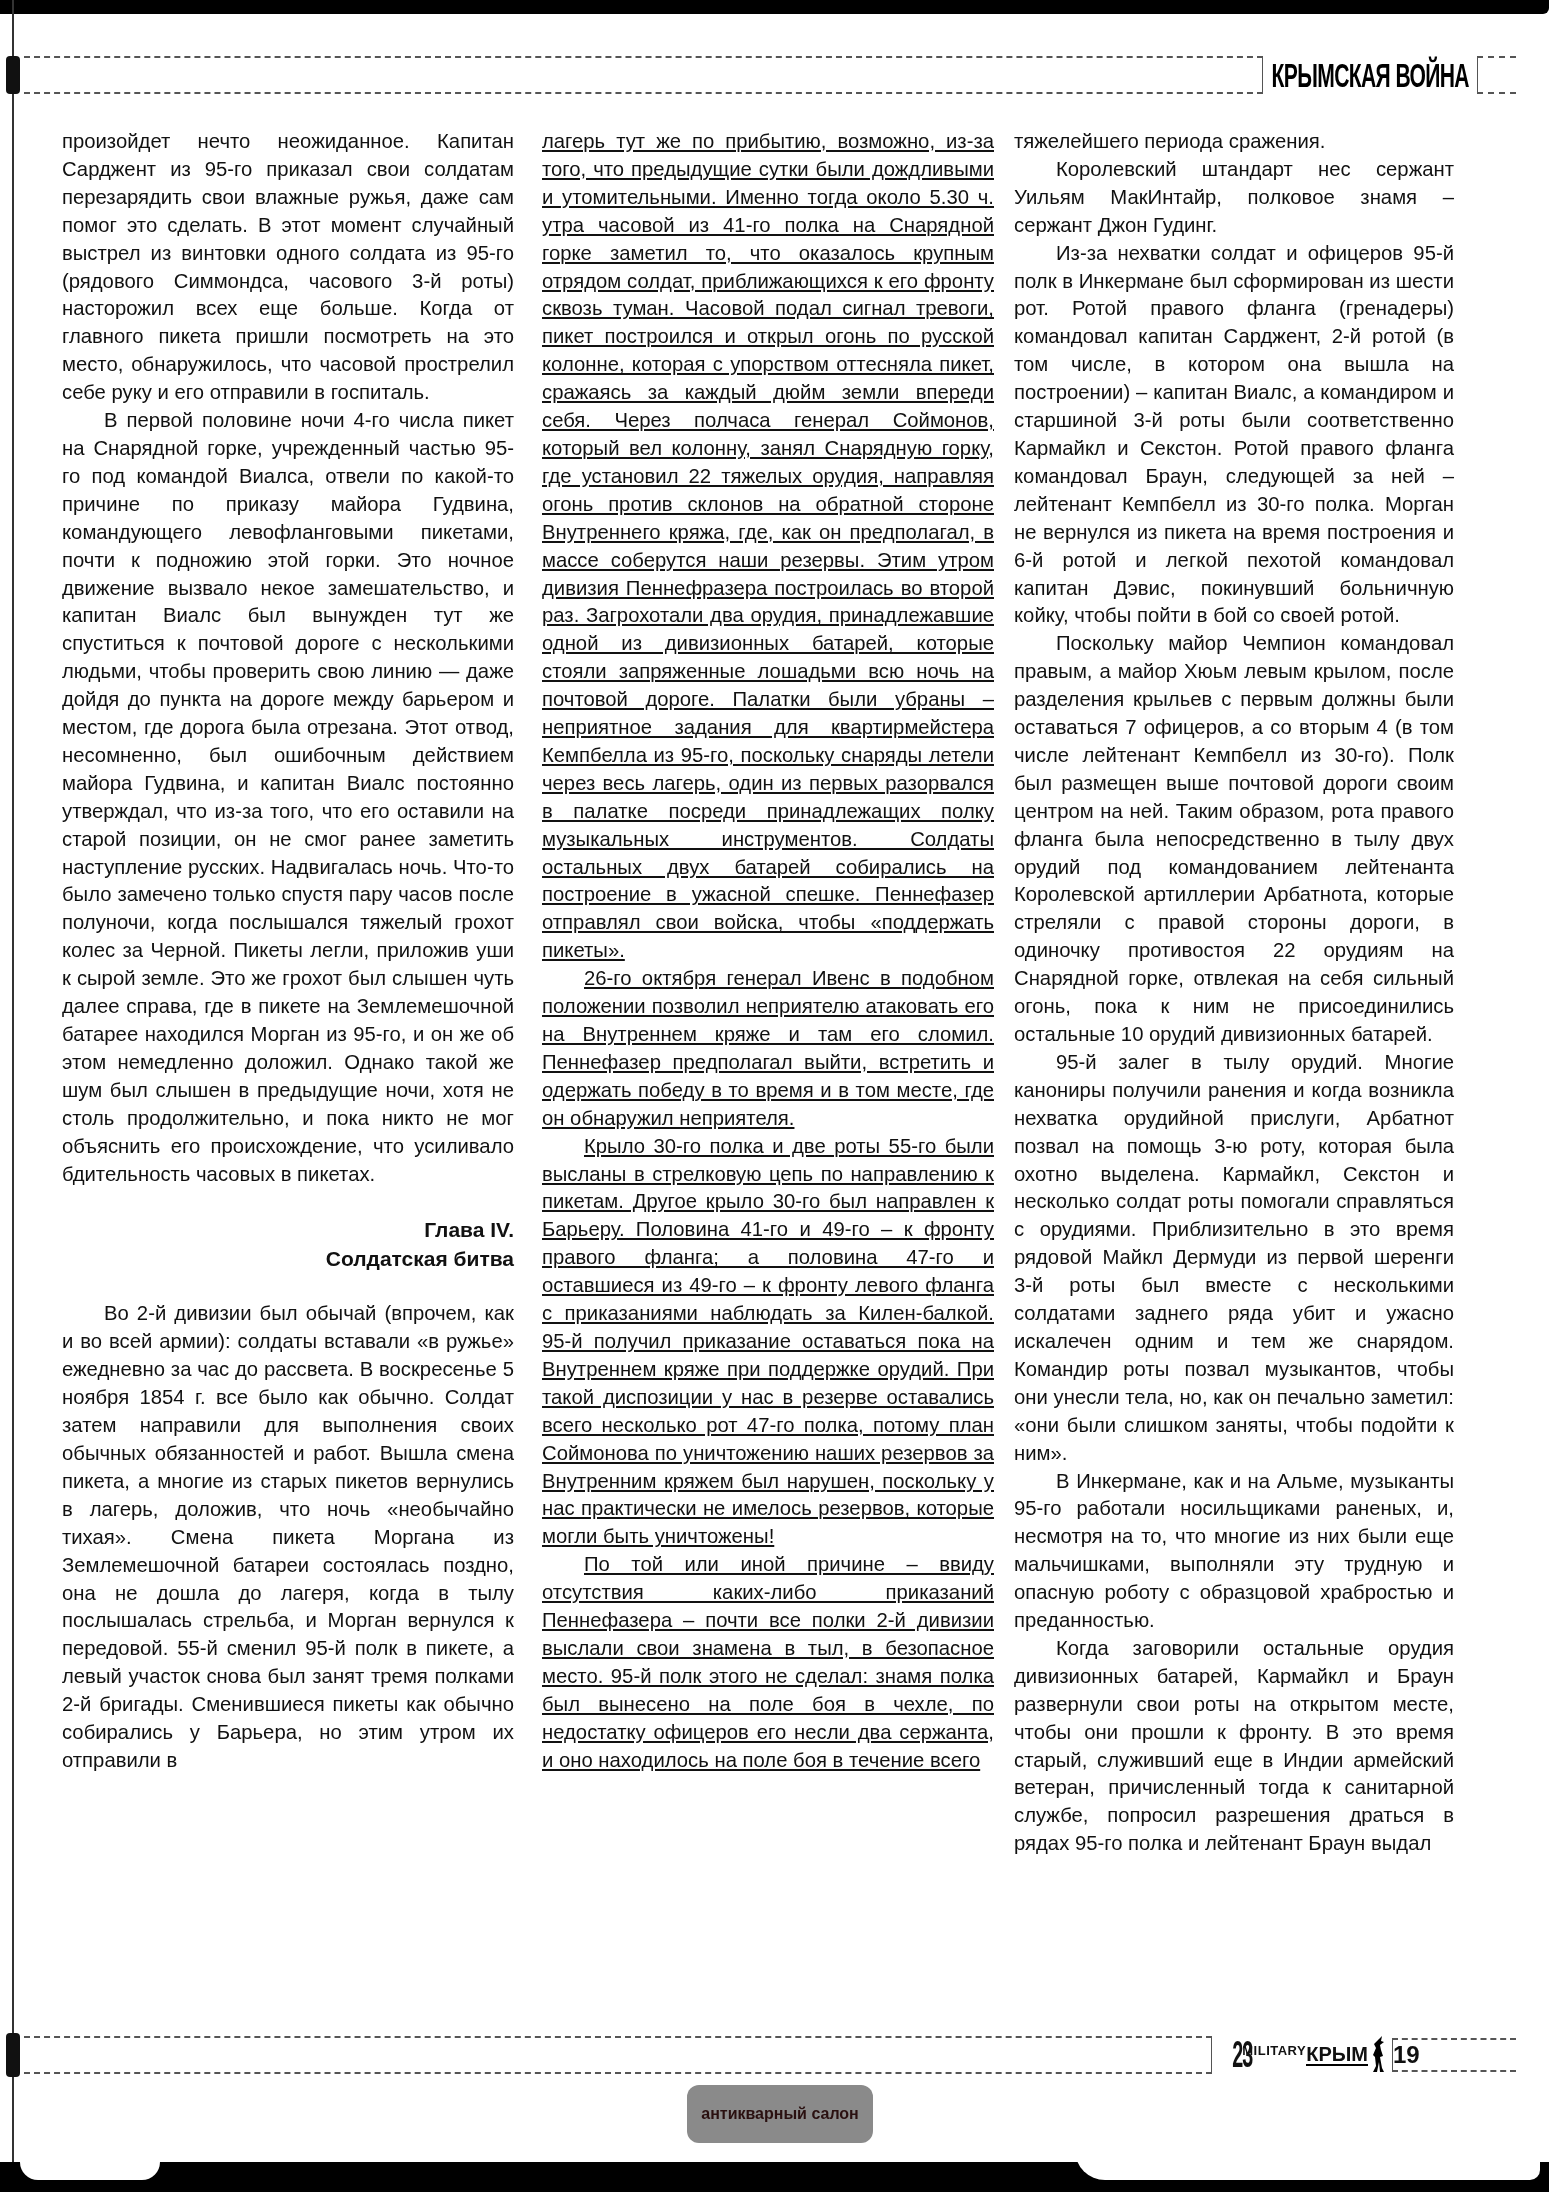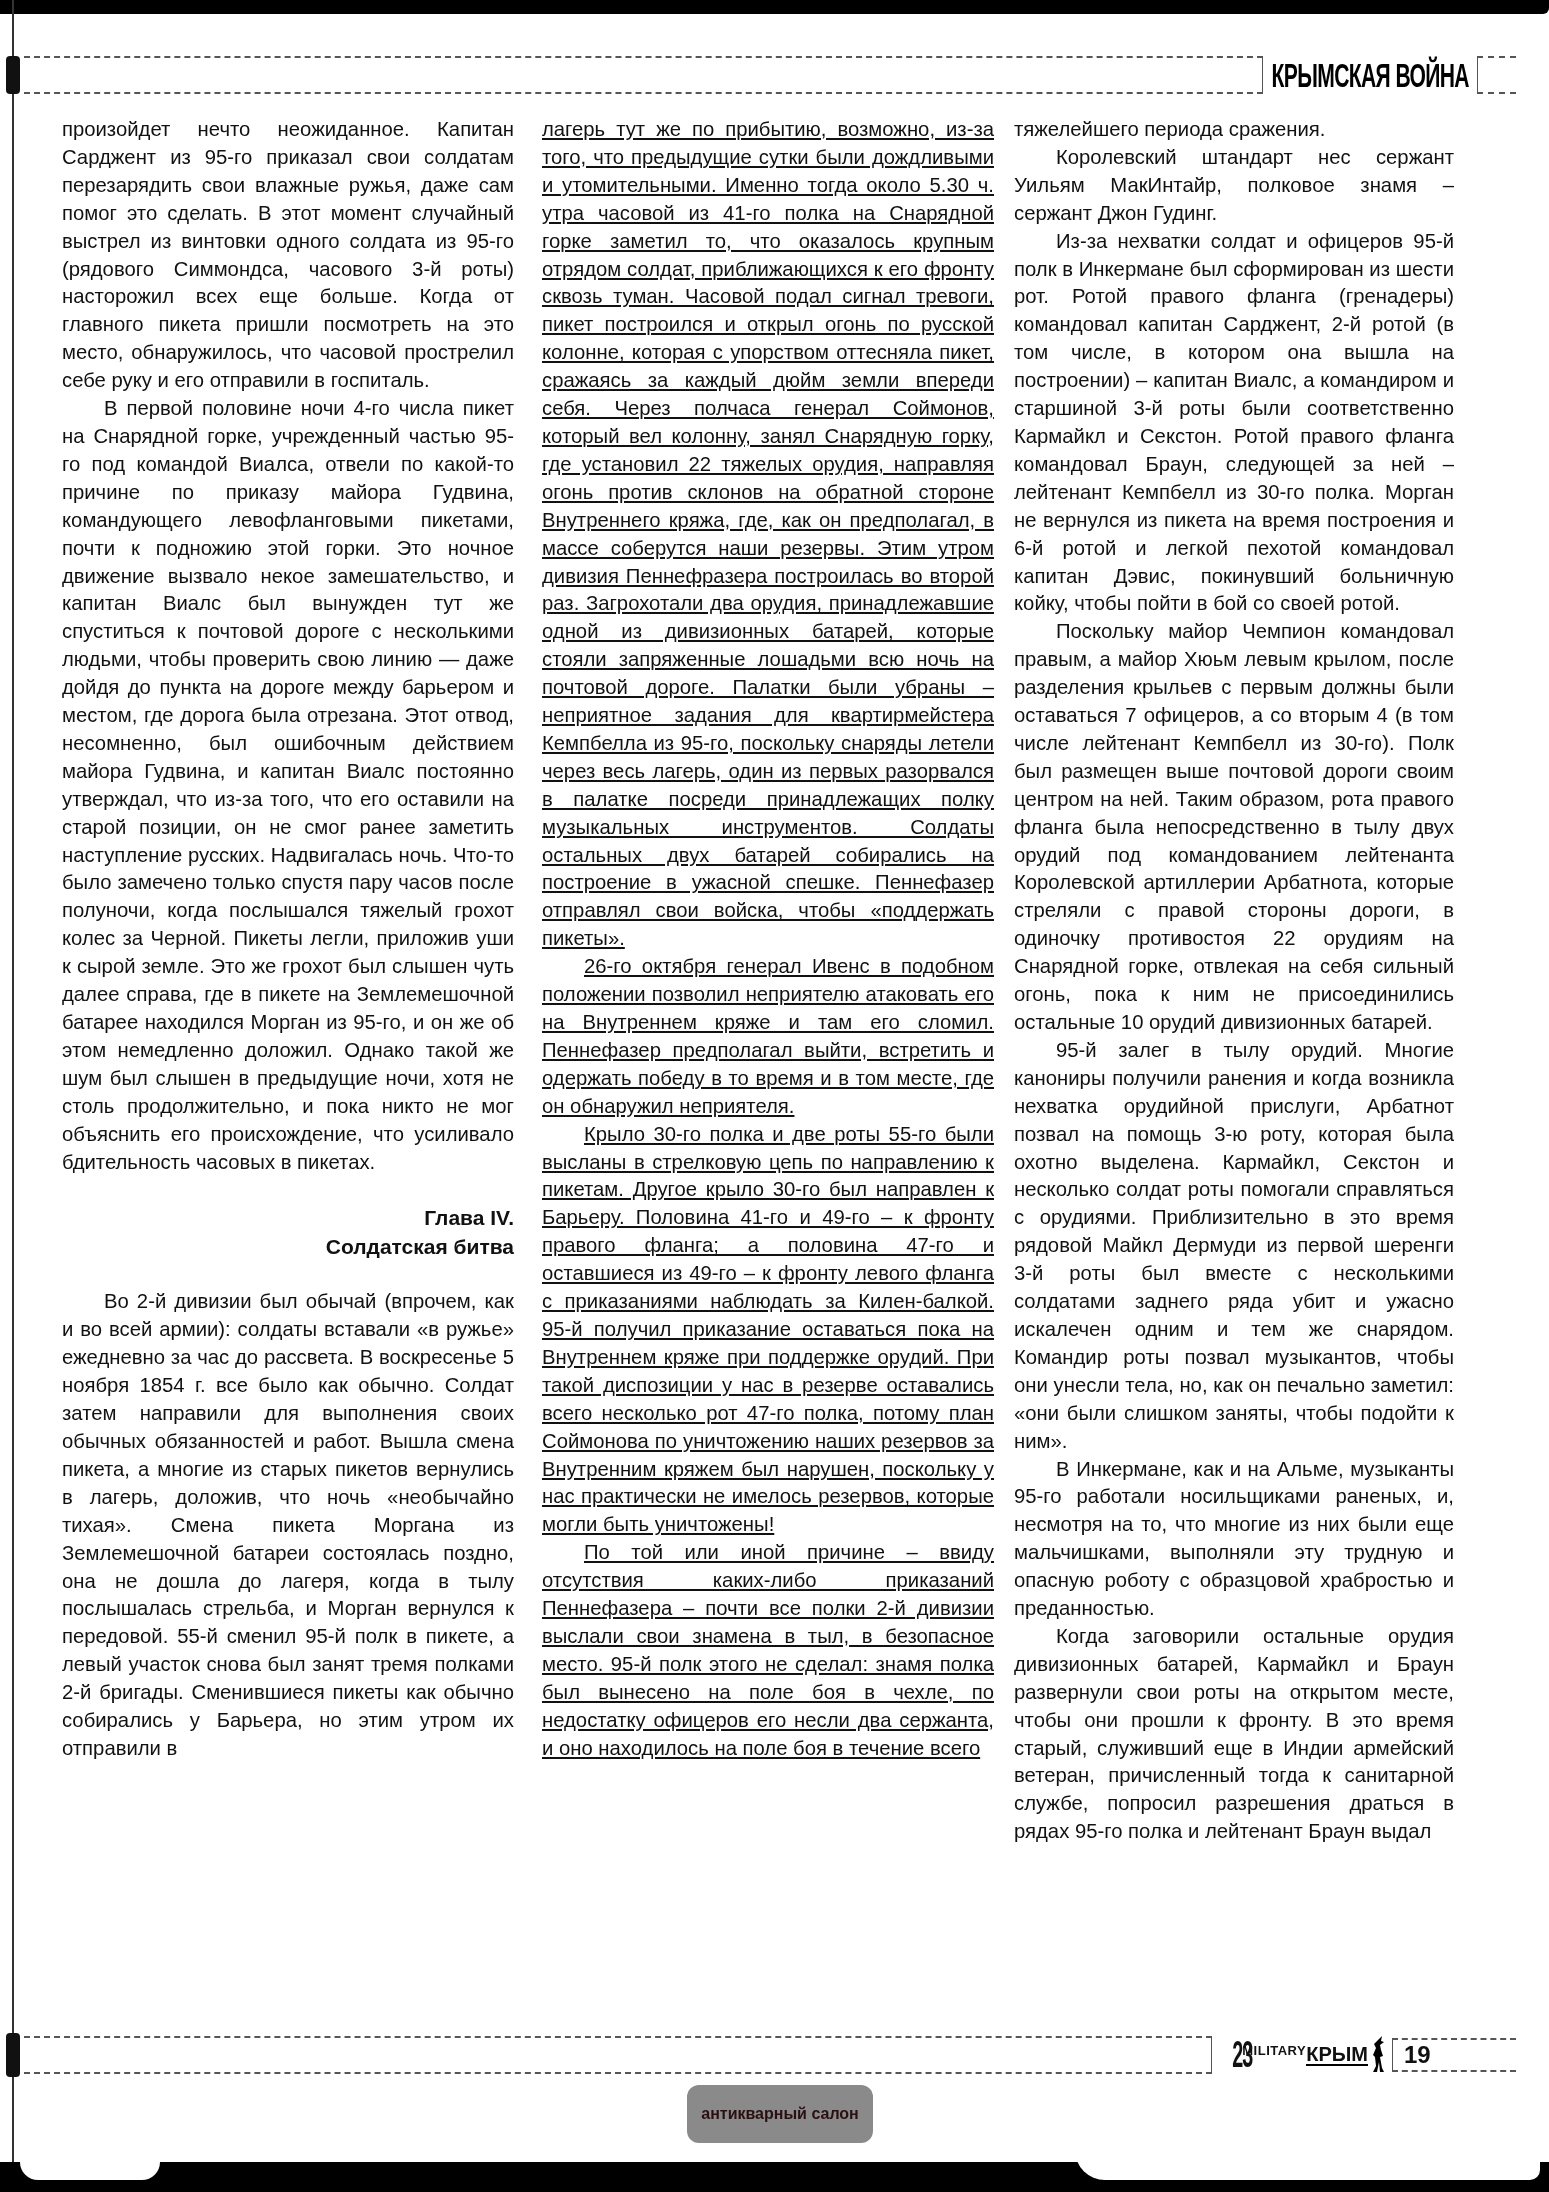--- a/index.html
+++ b/index.html
@@ -31,21 +31,21 @@
     font-family: "Liberation Sans", sans-serif; font-weight: bold;
     font-size: 34px; letter-spacing: -1px; transform: scaleX(0.62); transform-origin: center;
     margin: 0 -52px; white-space: nowrap; color: #000; line-height: 38px;
   }
   .header .rule-end {
     width: 38px; height: 34px; border-top: 2px dashed #555; border-bottom: 2px dashed #555;
     border-left: 1px solid #555;
   }
   
   .columns {
-    position: absolute; left: 62px; top: 116px; width: 1392px; height: 1880px;
+    position: absolute; left: 62px; top: 128px; width: 1392px; height: 1880px;
     display: flex; gap: 0;
   }
   .col {
     width: 452px; font-size: 20.3px; line-height: 27.9px; text-align: justify;
     hyphens: manual;
   }
   .col-1 { margin-right: 28px; }
   .col-2 { margin-right: 20px; width: 452px; text-decoration: underline; }
   .col-3 { width: 440px; }
   .col p { margin: 0; text-indent: 42px; }
@@ -74,21 +74,21 @@
     letter-spacing: -2px; margin-right: -10px; line-height: 38px;
   }
   .footer .logo-words { display: flex; flex-direction: row; line-height: 1; }
   .footer .logo-military { font-weight: bold; font-size: 13px; letter-spacing: 0.5px; }
   .footer .logo-krym { font-weight: bold; font-size: 20px; border-bottom: 2px solid #000; }
   .footer .soldier {
     width: 18px; height: 38px; margin-left: 2px; font-size: 26px; line-height: 38px;
   }
   .footer .page-box {
     width: 124px; height: 34px; border-top: 2px dashed #555; border-bottom: 2px dashed #555;
-    border-left: 1px solid #555; display: flex; align-items: center; padding-left: 11px;
+    border-left: 1px solid #555; display: flex; align-items: center; padding-left: 0;
     box-sizing: border-box;
   }
   .footer .page-number { font-weight: bold; font-size: 24px; }
   
   .bottom-black {
     position: absolute; left: 0; top: 2162px; width: 1549px; height: 30px; background: #000;
   }
   .bottom-white-left {
     position: absolute; left: 20px; top: 2140px; width: 140px; height: 40px; background: #fff;
     border-bottom-left-radius: 18px; border-bottom-right-radius: 18px;

